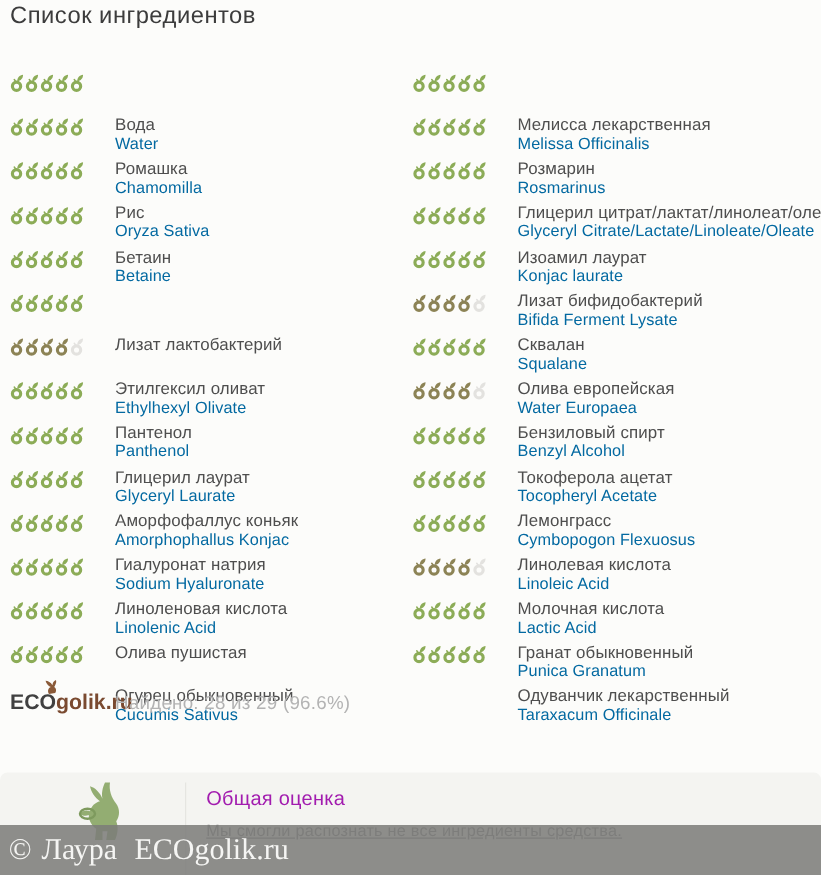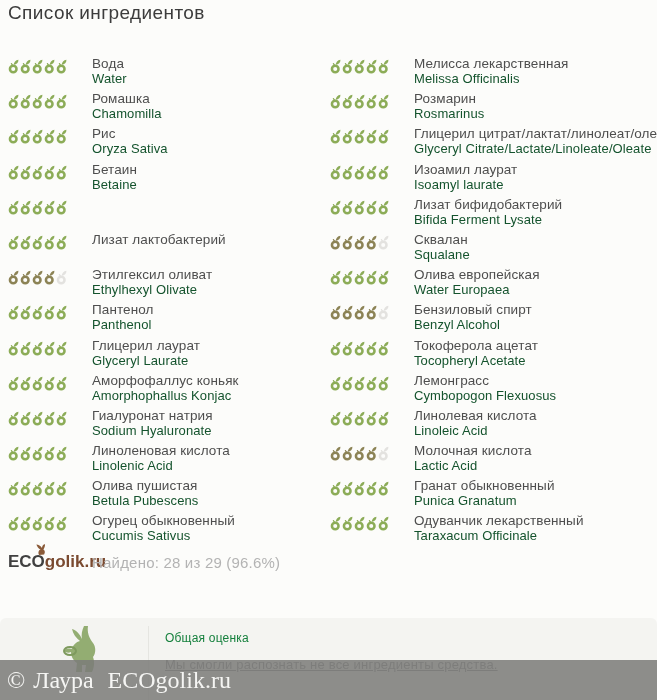--- a/index.html
+++ b/index.html
@@ -16,35 +16,35 @@
     position:absolute;left:8px;top:56px;width:649px;
     display:flex;
   }
   .col{width:322px;display:flex;flex-direction:column;}
   .col.right{width:327px;}
   .ing-row{display:flex;height:35.2px;align-items:flex-start;cursor:pointer;}
   .rating{width:84px;display:flex;gap:1px;padding-top:3px;flex:none;}
   .leaf{width:11px;height:15px;display:inline-block;}
   .leaf svg{display:block;width:11px;height:15px;}
   .names{flex:1;min-width:0;}
-  .ru{font-size:13.5px;line-height:15px;color:#4e4e4e;letter-spacing:.1px;white-space:nowrap;}
-  .lat{font-size:13px;line-height:15px;color:#14532d;letter-spacing:.1px;white-space:nowrap;}
+  .ru{font-size:13.5px;line-height:15px;color:#4e4e4e;letter-spacing:.1px;white-space:nowrap;margin-top:36px;}
+  .lat{font-size:13px;line-height:15px;color:#0369a1;letter-spacing:.1px;white-space:nowrap;}
   .found-row{position:absolute;left:8px;top:550px;height:30px;}
   .logo{position:absolute;left:0;top:2px;font-weight:800;font-size:17px;letter-spacing:0;cursor:pointer;white-space:nowrap;}
   .logo .eco{color:#404040;}
   .logo .suffix{color:#7a4a30;text-align:center;}
   .logo .mini-rabbit{position:absolute;left:27px;top:-9px;width:14px;height:13px;}
   .found-label{position:absolute;left:84px;top:4px;font-size:15px;color:#b3b3b3;letter-spacing:.2px;white-space:nowrap;}
   .panel{
     position:absolute;left:0;top:618px;width:657px;height:82px;
     background:#f4f4f1;border-radius:6px 6px 0 0;
   }
   .panel-rabbit{position:absolute;left:62px;top:624px;width:42px;height:52px;}
   .panel-divider{position:absolute;left:148px;top:626px;bottom:0;width:1px;background:#e5e5e1;}
-  .overall-title{position:absolute;left:165px;top:631px;font-size:12px;font-weight:500;color:#15803d;letter-spacing:.2px;}
+  .overall-title{position:absolute;left:165px;top:631px;font-size:16px;font-weight:500;color:#a21caf;letter-spacing:.2px;}
   .overall-note{position:absolute;left:165px;top:657px;font-size:13px;color:#8a8a8a;letter-spacing:.2px;white-space:nowrap;text-decoration:underline;}
   .watermark{
     position:absolute;left:0;top:660px;width:657px;height:40px;
     background:rgba(124,124,121,0.86);z-index:5;
     display:flex;align-items:center;
     font-family:"Liberation Serif","DejaVu Serif",serif;
     color:#f5f5f3;font-size:24px;padding-left:7px;box-sizing:border-box;
   }
   .watermark .site{margin-left:14px;}
   .watermark .author{margin-left:8px;}
@@ -600,21 +600,20 @@
           <span class="leaf">
             <svg viewBox="0 0 20 27">
               <circle cx="9.5" cy="18" r="6" fill="none" stroke="#8CAC57" stroke-width="4.6"></circle>
               <path d="M10.5 10.5 C10.5 5.5 13.8 1.8 19 1.2 C19 6.2 15.8 10 10.5 10.5 Z" fill="#8CAC57"></path>
               <path d="M6.2 8.2 L8.6 11.4" stroke="#8CAC57" stroke-width="2.2" stroke-linecap="round"></path>
             </svg>
           </span>
         </div>
         <div class="names">
           <div class="ru">Олива пушистая</div>
-          <div class="lat">Betula Pubescens</div>
         </div>
       </div>
       <div class="ing-row">
         <div class="rating">
           <span class="leaf">
             <svg viewBox="0 0 20 27">
               <circle cx="9.5" cy="18" r="6" fill="none" stroke="#8CAC57" stroke-width="4.6"></circle>
               <path d="M10.5 10.5 C10.5 5.5 13.8 1.8 19 1.2 C19 6.2 15.8 10 10.5 10.5 Z" fill="#8CAC57"></path>
               <path d="M6.2 8.2 L8.6 11.4" stroke="#8CAC57" stroke-width="2.2" stroke-linecap="round"></path>
             </svg>
@@ -817,21 +816,21 @@
           <span class="leaf">
             <svg viewBox="0 0 20 27">
               <circle cx="9.5" cy="18" r="6" fill="none" stroke="#8CAC57" stroke-width="4.6"></circle>
               <path d="M10.5 10.5 C10.5 5.5 13.8 1.8 19 1.2 C19 6.2 15.8 10 10.5 10.5 Z" fill="#8CAC57"></path>
               <path d="M6.2 8.2 L8.6 11.4" stroke="#8CAC57" stroke-width="2.2" stroke-linecap="round"></path>
             </svg>
           </span>
         </div>
         <div class="names">
           <div class="ru">Изоамил лаурат</div>
-          <div class="lat">Isoamyl laurate</div>
+          <div class="lat">Konjac laurate</div>
         </div>
       </div>
       <div class="ing-row">
         <div class="rating">
           <span class="leaf">
             <svg viewBox="0 0 20 27">
               <circle cx="9.5" cy="18" r="6" fill="none" stroke="#8CAC57" stroke-width="4.6"></circle>
               <path d="M10.5 10.5 C10.5 5.5 13.8 1.8 19 1.2 C19 6.2 15.8 10 10.5 10.5 Z" fill="#8CAC57"></path>
               <path d="M6.2 8.2 L8.6 11.4" stroke="#8CAC57" stroke-width="2.2" stroke-linecap="round"></path>
             </svg>

